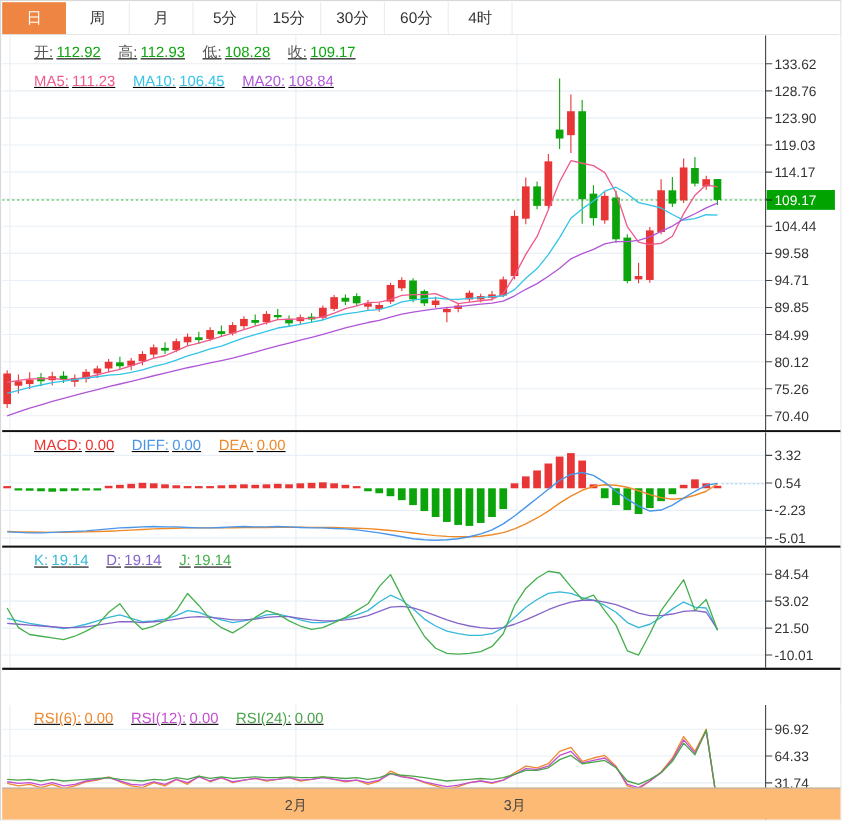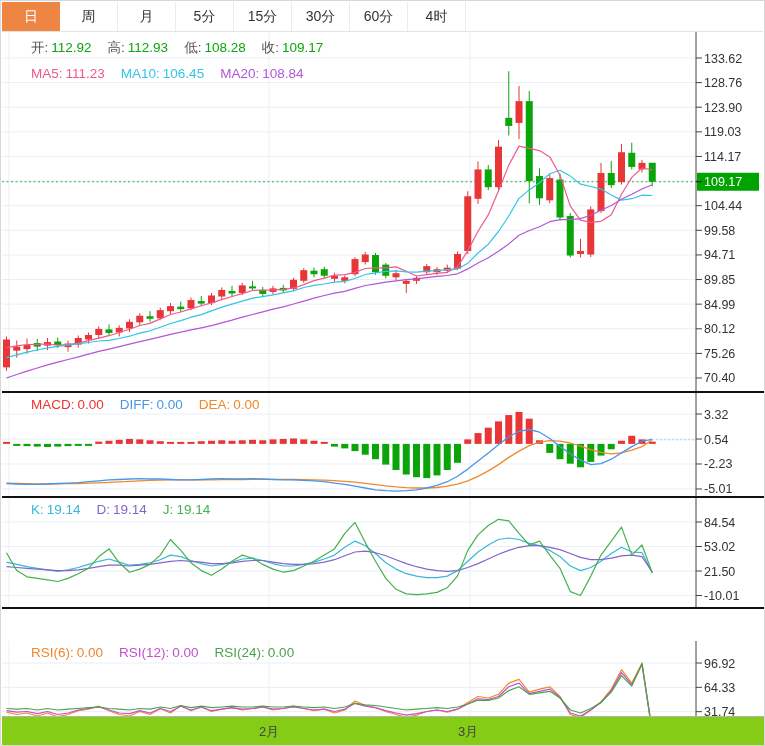--- a/index.html
+++ b/index.html
@@ -12,23 +12,23 @@
     color:#333;border-right:1px solid #ececec;cursor:pointer;box-sizing:border-box;}
   .tab.sel{background:#ee8543;color:#fff;border-right:none;}
   .panel{position:absolute;left:1px;width:763px;background:#fff;}
   #panel-main{top:31px;height:359px;}
   #panel-macd{top:392px;height:103px;}
   #panel-kdj{top:497px;height:109px;}
   #panel-rsi{top:640px;height:107px;}
   .sep{position:absolute;left:1px;width:763px;height:2px;background:#111;}
   #sep1{top:390px}#sep2{top:495px}#sep3{top:606px}
   .xaxis{position:absolute;left:1px;top:715px;width:763px;height:29px;
-    border-top:1px solid #b3b3b3;background:#84cc16;}
+    border-top:1px solid #b3b3b3;background:#fdba74;}
   .xlabel{position:absolute;top:6px;font-size:13px;color:#444;transform:translateX(-50%);}
-  .hdr{position:absolute;left:29px;font-size:13.5px;white-space:nowrap;z-index:3;}
+  .hdr{position:absolute;left:29px;font-size:13.5px;white-space:nowrap;z-index:3;text-decoration:underline;}
   #ohlc-row{top:7px}
   #ma-row{top:34px}
   .ind-hdr{top:4px}
   .hitem{margin-right:16px}
   .hitem .lab{margin-right:3px}
   svg{position:absolute;top:0;left:0;display:block;}
 </style>
 </head>
 <body>
 

